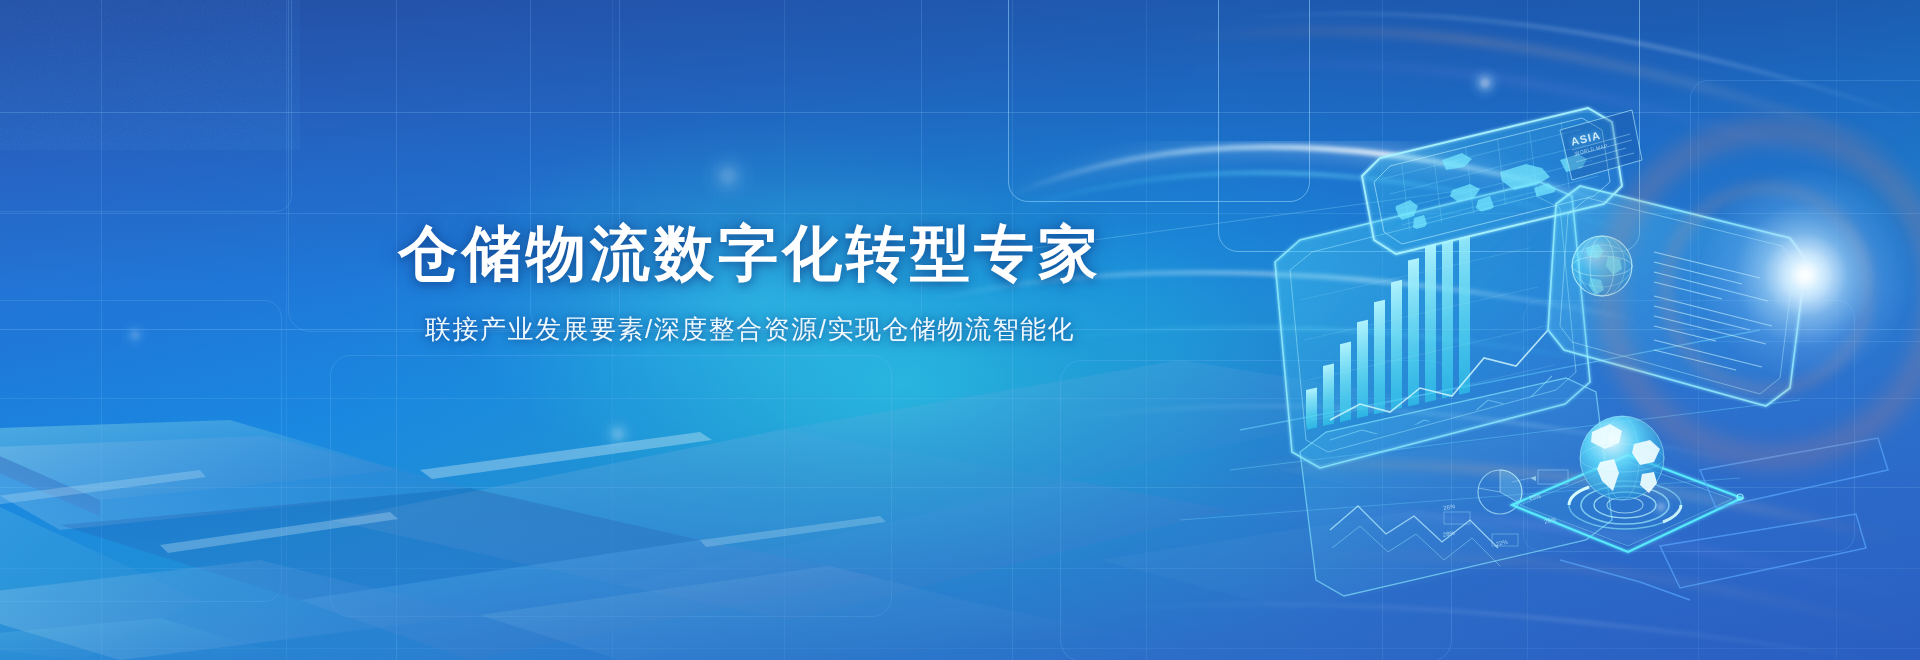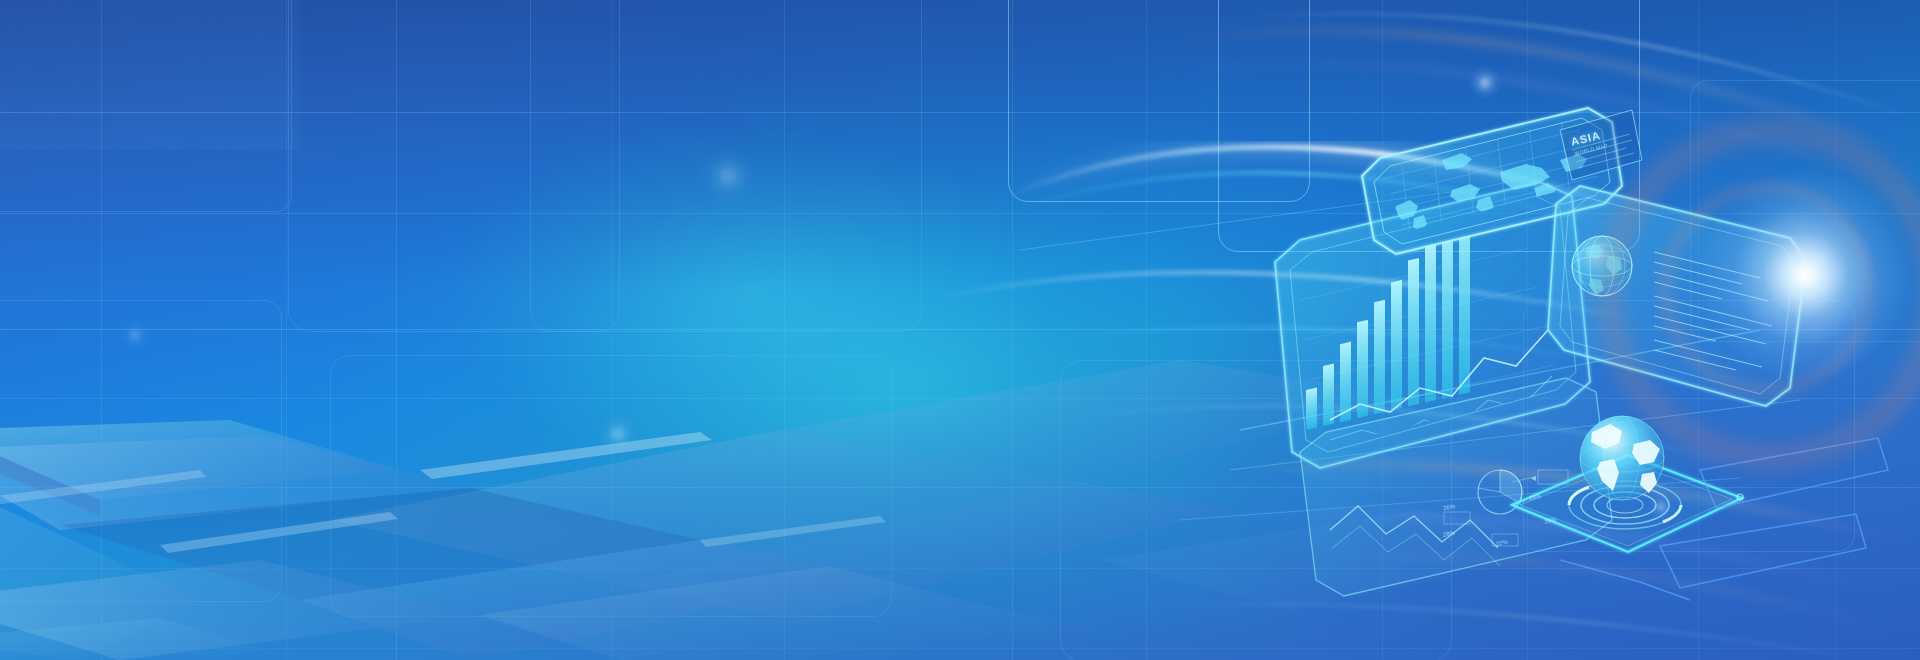--- a/index.html
+++ b/index.html
@@ -545,20 +545,24 @@
   </div>
 
   <svg class="layer noise">
     <filter id="grain">
       <feTurbulence type="fractalNoise" baseFrequency="0.85" numOctaves="3" stitchTiles="stitch"></feTurbulence>
       <feColorMatrix type="saturate" values="0"></feColorMatrix>
     </filter>
     <rect width="100%" height="100%" filter="url(#grain)"></rect>
   </svg>
 
+  <div class="text-block">
+    <h1 class="headline">仓储物流数字化转型专家</h1>
+    <p class="subline">联接产业发展要素/深度整合资源/实现仓储物流智能化</p>
+  </div>
 
   <div class="hud" style="left:1572px; top:126px; width:80px; height:30px; transform:rotate(-14deg);">
     <span class="panel-label" style="left:0; top:0;">ASIA</span>
     <span class="panel-sublabel" style="left:1px; top:15px;">WORLD MAP</span>
   </div>
 
   <div class="hud" style="left:1448px; top:486px; width:180px; height:70px; transform:rotate(-12deg);">
     <span class="pct-label" style="left:0;   top:0;">26%</span>
     <span class="pct-label" style="left:86px; top:8px;">26%</span>
     <span class="pct-label" style="left:-6px; top:26px;">28%</span>

